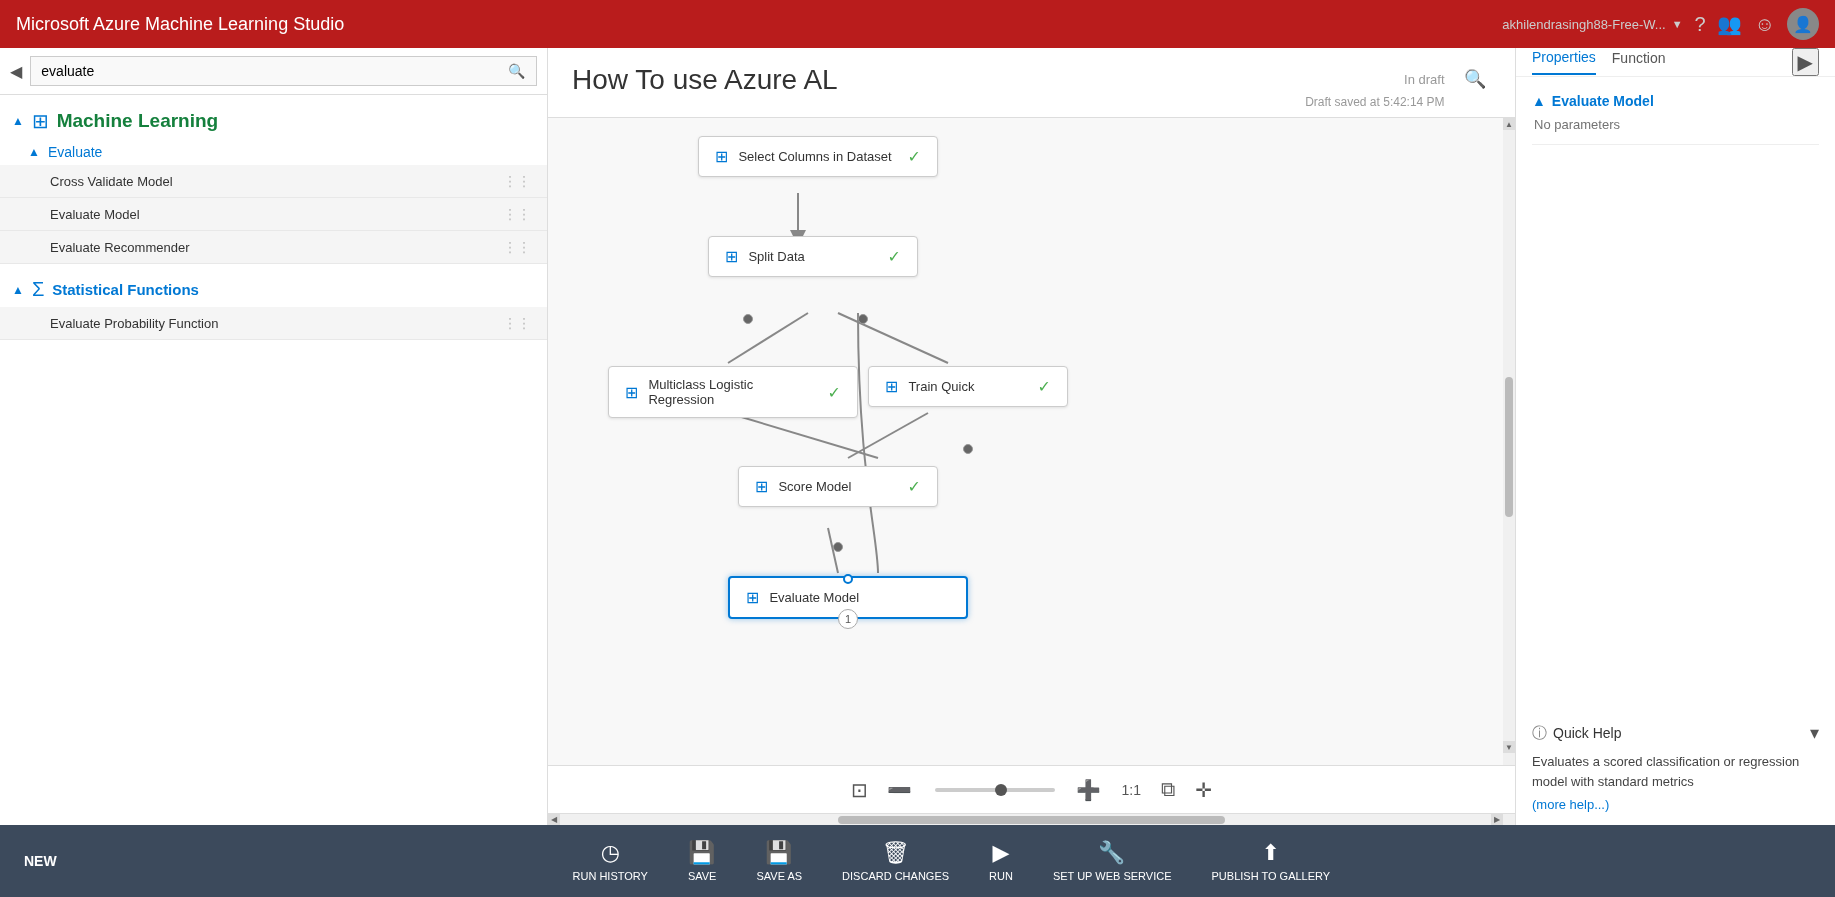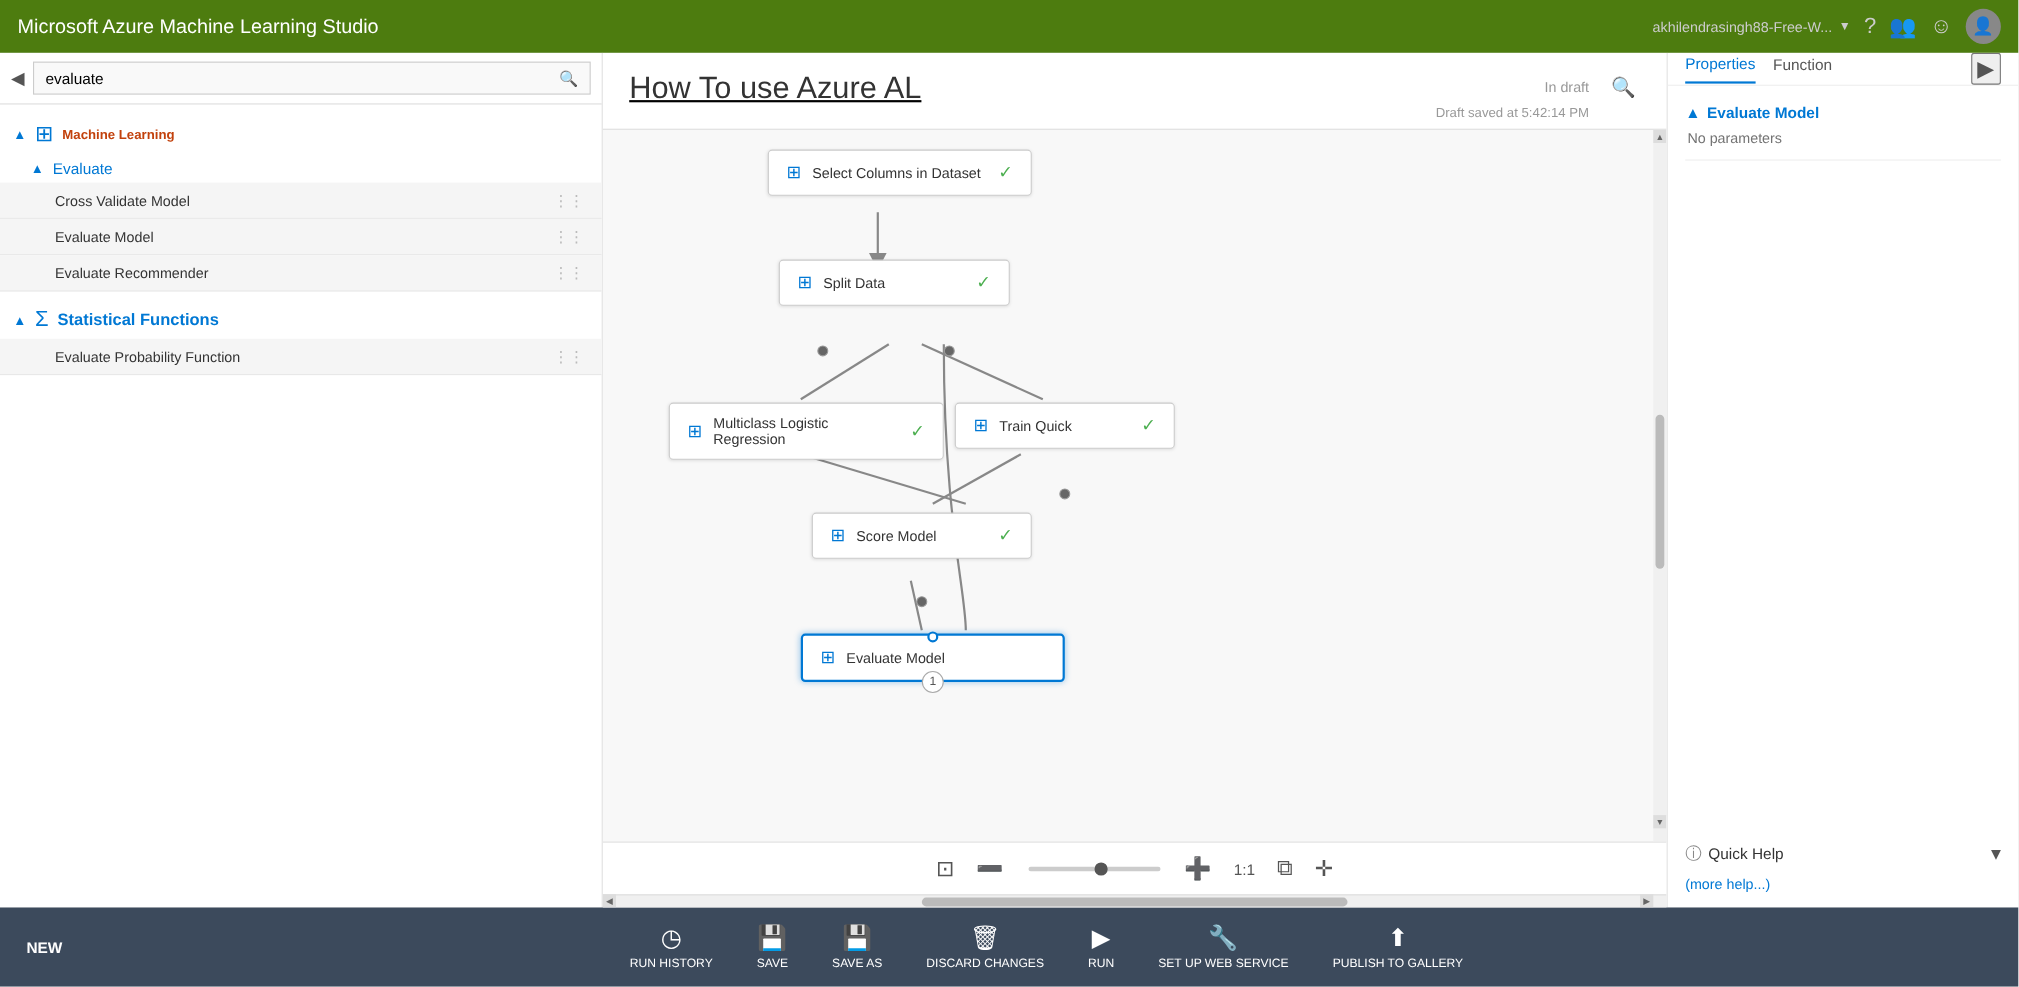--- a/index.html
+++ b/index.html
@@ -1,20 +1,20 @@
 <!DOCTYPE html>
 <html><head>
   <meta charset="utf-8">
   <style>
     * { box-sizing: border-box; margin: 0; padding: 0; }
     body { font-family: 'Segoe UI', Arial, sans-serif; background: #f0f0f0; height: 897px; overflow: hidden; display: flex; flex-direction: column; }
 
     
     .top-bar {
-      background: #4d7c0f;
+      background: #b91c1c;
       color: white;
       height: 48px;
       display: flex;
       align-items: center;
       padding: 0 16px;
       flex-shrink: 0;
     }
     .top-bar-title { font-size: 18px; font-weight: 300; flex: 1; }
     .top-bar-right { display: flex; align-items: center; gap: 12px; }
     .top-bar-user { display: flex; align-items: center; gap: 6px; font-size: 13px; cursor: pointer; }
@@ -406,21 +406,21 @@
         <input class="search-input" type="text" value="evaluate" style="">
         <button class="search-btn">🔍</button>
       </div>
     </div>
 
     <div class="tree-area">
 
       <div class="tree-category">
         <span class="chevron">▲</span>
         <span style="color:#0078d4;font-size:20px;">⊞</span>
-        <span style="color:#c2410c;font-size:12px;font-weight:600;">Machine Learning</span>
+        <span style="color:#15803d;font-size:19px;font-weight:600;">Machine Learning</span>
       </div>
 
       <div class="tree-sub-category">
         <span class="chevron">▲</span>
         <span style="color:#0078d4;font-size:14px;font-weight:500;">Evaluate</span>
       </div>
 
       <div class="tree-item">
         <span class="tree-item-label">Cross Validate Model</span>
         <span class="tree-item-drag">⋮⋮</span>
@@ -442,21 +442,21 @@
 
       <div class="tree-item">
         <span class="tree-item-label">Evaluate Probability Function</span>
         <span class="tree-item-drag">⋮⋮</span>
       </div>
     </div>
   </div>
 
   <div class="center-canvas">
     <div class="canvas-header">
-      <div style="flex:1;text-decoration:underline;">
+      <div style="flex:1;">
         <div class="canvas-title">How To use Azure AL</div>
       </div>
       <div style="display:flex;flex-direction:column;align-items:flex-end;gap:4px;">
         <span class="canvas-status">In draft</span>
         <span class="canvas-draft-saved">Draft saved at 5:42:14 PM</span>
       </div>
       <span class="canvas-search-icon" style="margin-left:16px;">🔍</span>
     </div>
 
     <div class="canvas-body">
@@ -580,20 +580,21 @@
     </div>
 
     <div class="quick-help-section">
       <div class="quick-help-header">
         <div class="quick-help-title">
           <span style="color:#888;font-size:15px;">ⓘ</span>
           <span>Quick Help</span>
         </div>
         <span class="quick-help-toggle">▾</span>
       </div>
+      <p class="quick-help-text">Evaluates a scored classification or regression model with standard metrics</p>
       <div style="margin-top:4px;">
         <span class="quick-help-link">(more help...)</span>
       </div>
     </div>
   </div>
 
 </div>
 
 <div class="bottom-bar">
   <span class="bottom-new">NEW</span>

